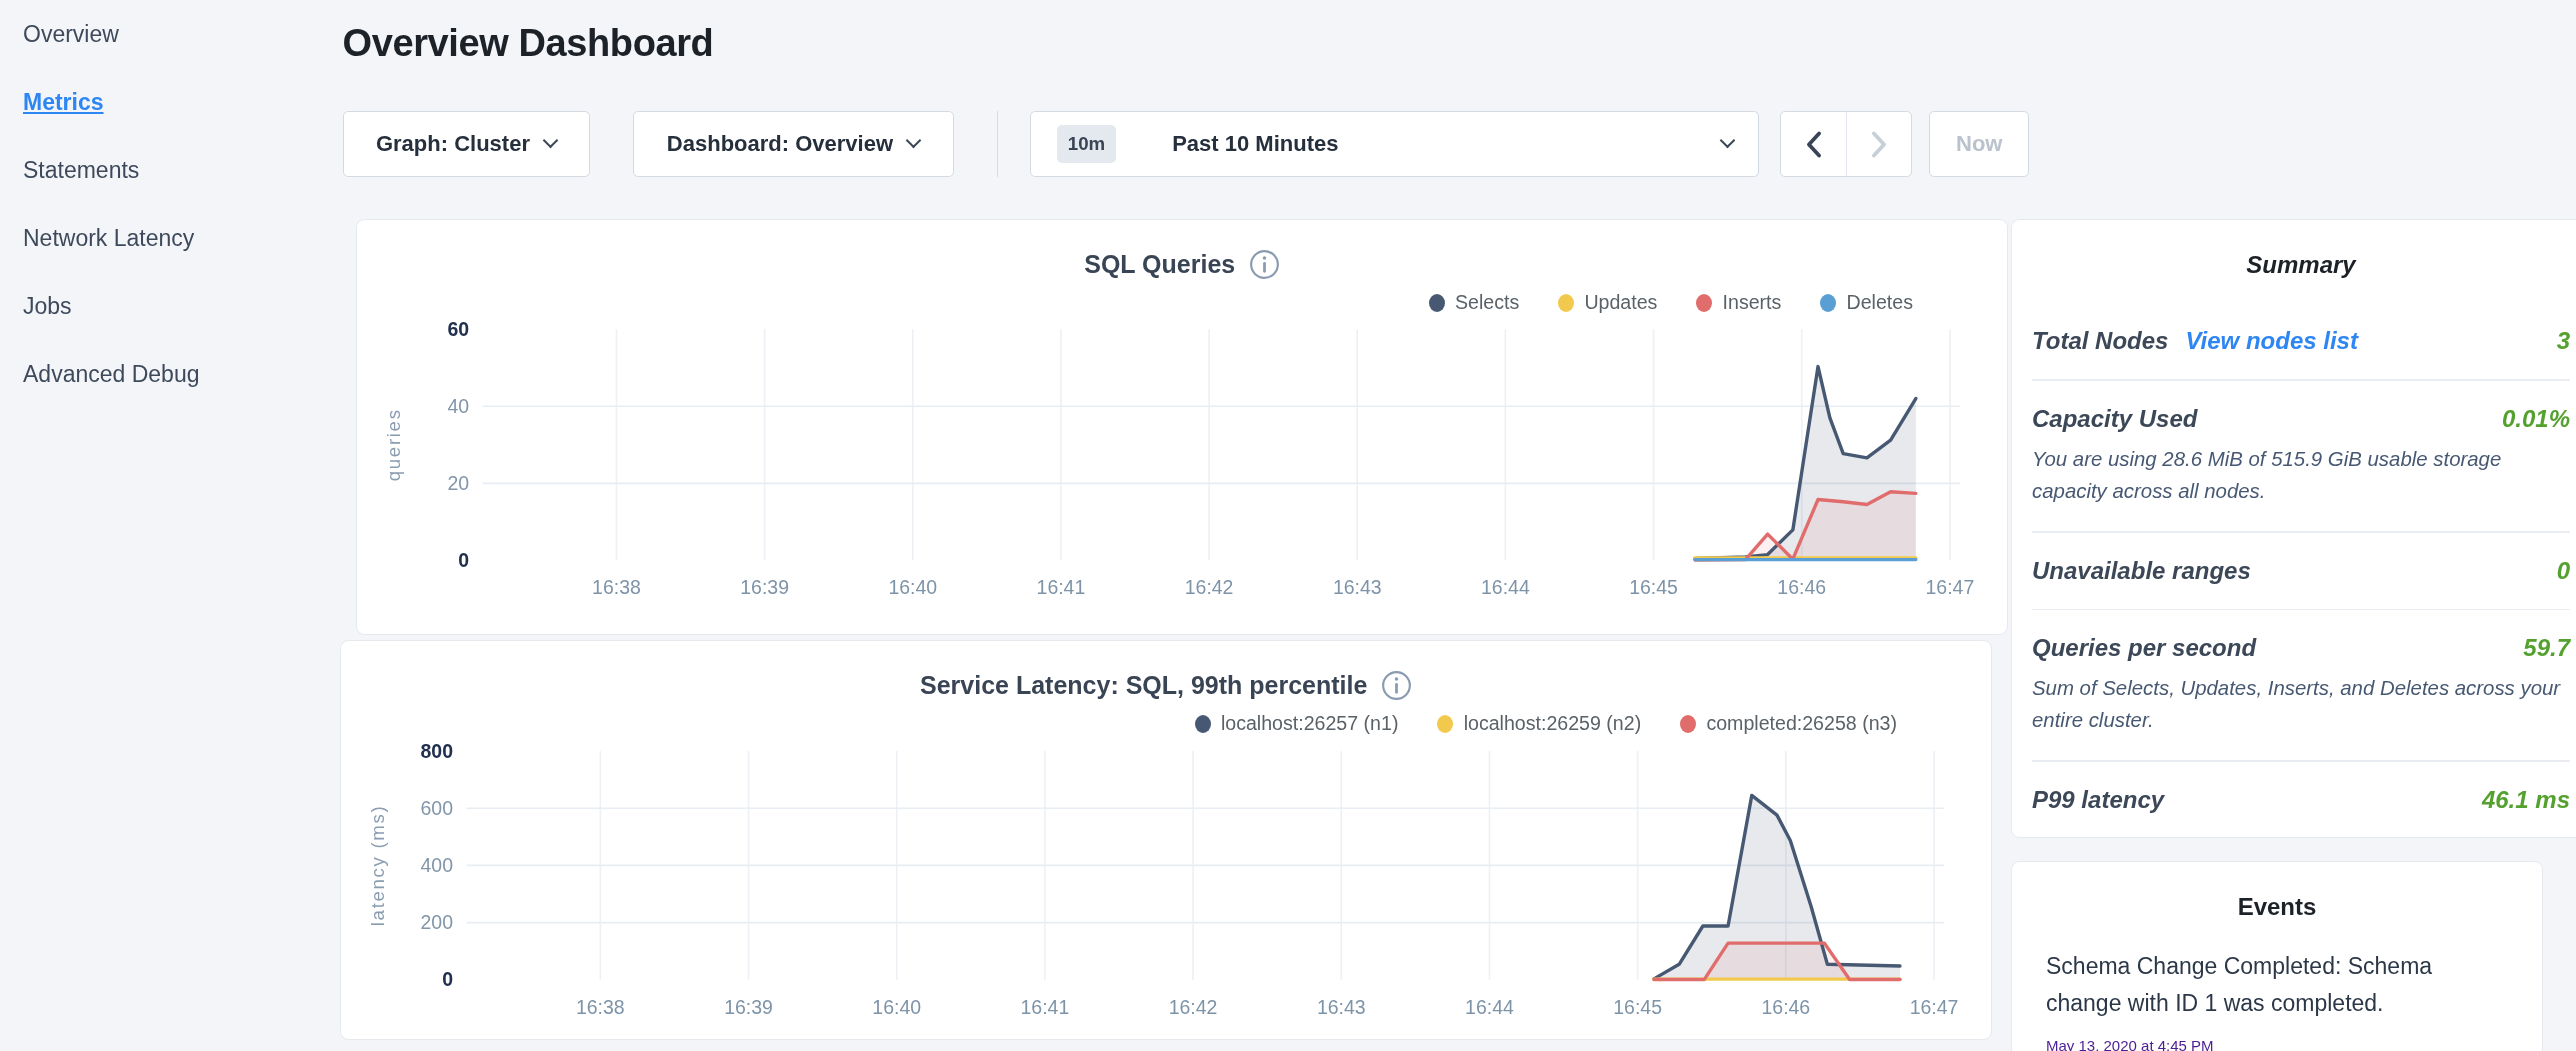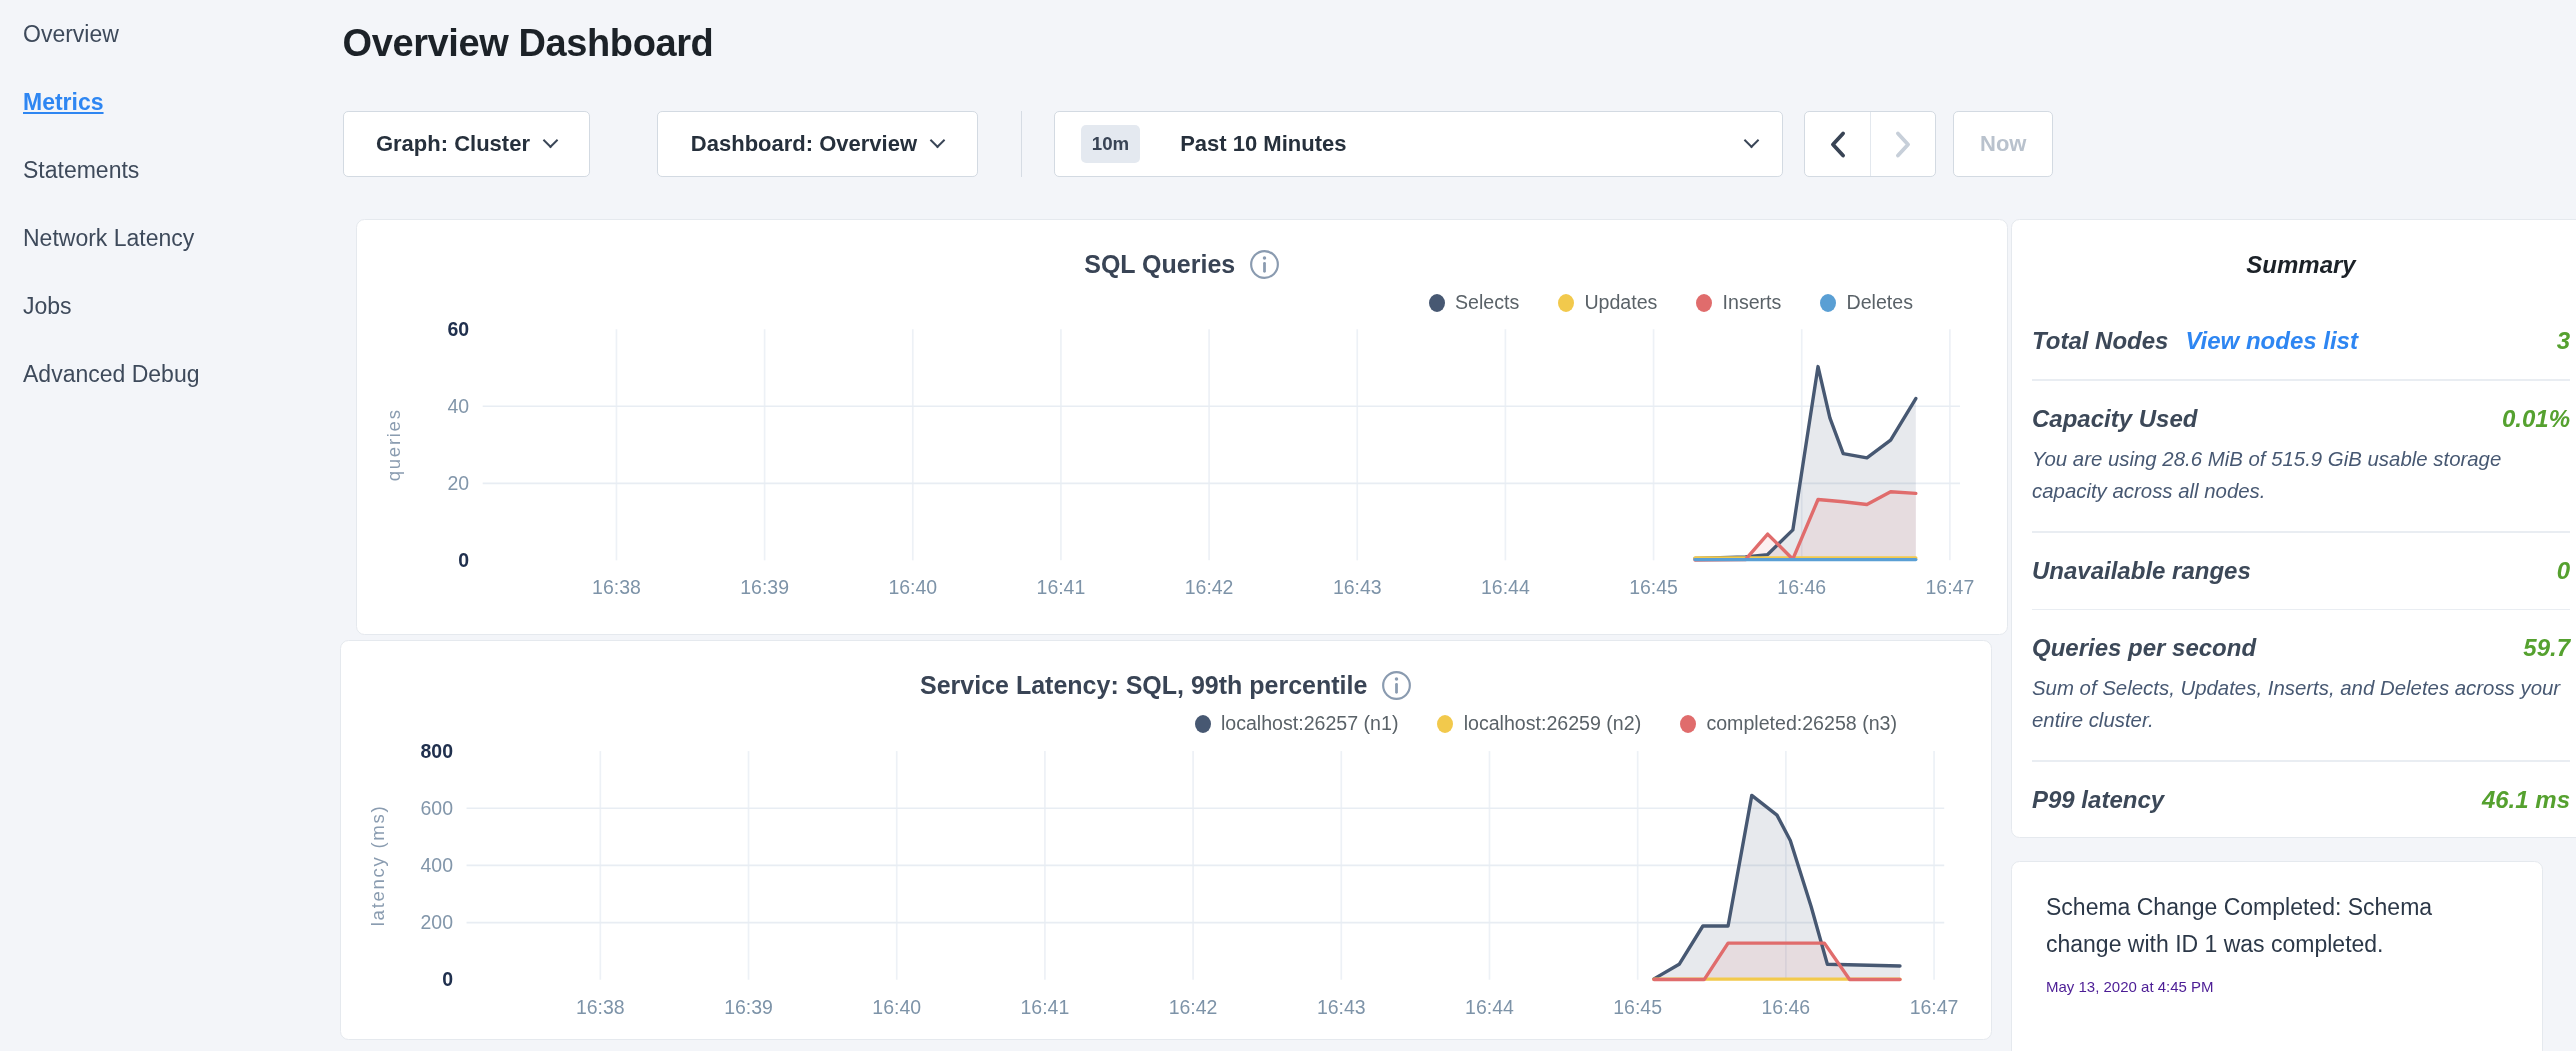--- a/index.html
+++ b/index.html
@@ -27,32 +27,32 @@
     font-size:38px; font-weight:700; color:#1c2228; letter-spacing:-0.4px;
   }
   
   .controls { position:absolute; left:2.6px; top:111px; height:66px; display:flex; align-items:stretch; }
   .ctl-box {
     background:#fff; border:1.7px solid #d3dae2; border-radius:5.1px;
     display:flex; align-items:center; justify-content:center;
     font-size:22px; font-weight:700; color:#26303c; cursor:pointer;
   }
   .dd-graph { width:247px; gap:15.3px; }
-  .dd-dash  { width:321px; margin-left:67px; gap:15.3px; }
+  .dd-dash  { width:321px; margin-left:43px; gap:15.3px; }
   .chev {
     width:11px; height:11px; border-right:2.6px solid #3a4657; border-bottom:2.6px solid #3a4657;
     transform:rotate(45deg); margin-top:-6.8px; flex:none;
   }
   .ctl-divider { width:1.7px; background:#d6dce4; margin-left:43px; }
   .time-picker { width:729px; margin-left:32px; justify-content:flex-start; padding:0 25.5px; gap:40px; }
   .time-badge {
     background:#e4e9f0; border-radius:5.1px; padding:7.7px 11px;
     font-size:18.7px; font-weight:700; color:#394455;
   }
-  .time-label { flex:1; text-align:left; }
+  .time-label { flex:1; text-align:left;margin-left:16px; }
   .pager { display:flex; margin-left:21px; background:#fff; border:1.7px solid #d3dae2; border-radius:5.1px; overflow:hidden; }
   .pager-btn { width:65px; display:flex; align-items:center; justify-content:center; cursor:pointer; }
   .pager-btn + .pager-btn { border-left:1.7px solid #e3e8ee; }
   .now-btn { width:100px; margin-left:17px; color:#b9c2cd; cursor:default; }
   
   .card {
     position:absolute; background:#fff; border:1.7px solid #e5e9ee; border-radius:8.5px;
   }
   .chart-card-0 { left:16px; top:219px; width:1652px; height:416px; }
   .chart-card-1 { left:0; top:640px; width:1652px; height:400px; }
@@ -286,18 +286,19 @@
     <div class="sum-desc">Sum of Selects, Updates, Inserts, and Deletes across your entire cluster.</div>
     <div class="sum-div"></div>
 
     <div class="sum-row">
       <span class="sum-label">P99 latency</span>
       <span class="sum-value">46.1 ms</span>
     </div>
   </aside>
 
   <aside class="card events-card">
+    <div class="panel-title">Events</div>
     <div class="event-text">Schema Change Completed: Schema change with ID 1 was completed.</div>
     <div class="event-time">May 13, 2020 at 4:45 PM</div>
   </aside>
 
 </main>
 
 
 </body></html>

